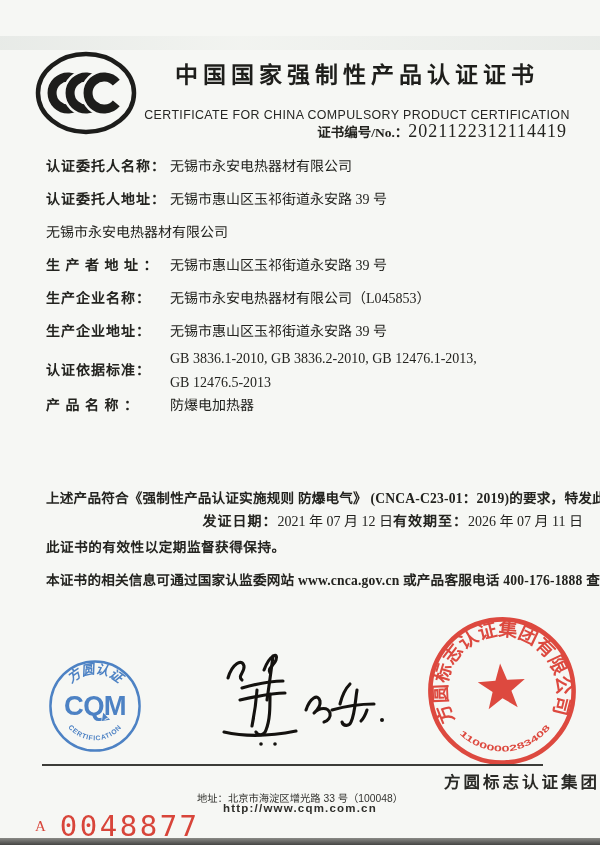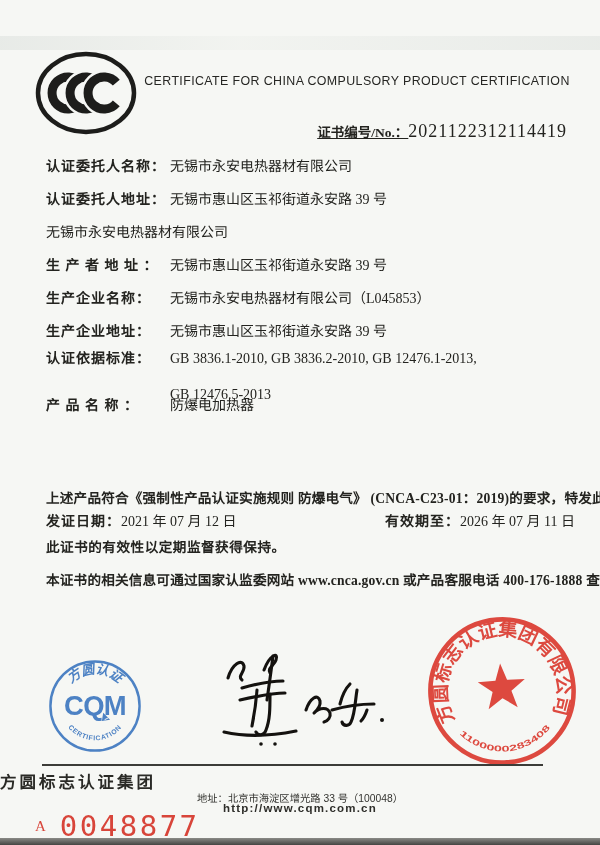--- a/index.html
+++ b/index.html
@@ -13,43 +13,43 @@
     background:linear-gradient(90deg,rgba(180,190,185,.22),rgba(205,212,205,.10) 40%,rgba(180,190,185,.20));}
   .bottom-strip{position:absolute;left:0;bottom:0;width:600px;height:7px;
     background:linear-gradient(#8a8a86,#454543);}
   
   .ccc-logo{position:absolute;left:34px;top:50px;width:104px;height:86px;}
   .title-wrap{position:absolute;left:128px;right:14px;top:56px;text-align:center;}
   .cn-title{font-size:23px;font-weight:bold;letter-spacing:5px;color:#1e1e1b;white-space:nowrap;}
   .en-title{margin-top:18px;font-family:"Liberation Sans","DejaVu Sans",sans-serif;
     font-size:12.4px;letter-spacing:.4px;color:#26262ится3;color:#262623;white-space:nowrap;}
   .cert-no{position:absolute;right:33px;top:121px;font-size:13.5px;white-space:nowrap;}
-  .cert-no .lblp{font-weight:bold;text-decoration:underline;}
+  .cert-no .lblp{font-weight:bold;}
   .cert-no .num{font-size:18px;letter-spacing:1px;}
   
-  .row{position:absolute;left:46px;right:18px;display:flex;align-items:flex-start;
+  .row{position:absolute;left:46px;right:18px;display:flex;align-items:center;
     font-size:14px;line-height:20px;white-space:nowrap;}
   .lbl{flex:0 0 124px;font-weight:bold;letter-spacing:1px;}
   .val{font-weight:normal;}
   .multiline{white-space:normal;}
   .series .lbl{flex-basis:172px;}
-  .std-l2{margin-top:16px;}
+  .std-l2{margin-top:4px;}
   .ser-line{line-height:26px;}
   .ser-l3{margin-left:28px;}
   .statement{position:absolute;left:46px;top:487px;font-size:13.6px;font-weight:bold;white-space:nowrap;letter-spacing:.2px;}
-  .dates{position:absolute;left:46px;right:25px;top:510px;font-size:14px;display:flex;justify-content:space-between;white-space:nowrap;}
+  .dates{position:absolute;left:46px;right:17px;top:510px;font-size:14px;display:flex;justify-content:flex-end;white-space:nowrap;}
   .dates .dlbl{font-weight:bold;letter-spacing:1px;}
   .note1{position:absolute;left:46px;top:536px;font-size:13.6px;font-weight:bold;letter-spacing:.5px;}
   .note2{position:absolute;left:46px;top:569px;font-size:13.6px;font-weight:bold;letter-spacing:.2px;white-space:nowrap;}
   
   .cqm-logo{position:absolute;left:47px;top:658px;width:96px;height:96px;}
   .signature{position:absolute;left:220px;top:646px;width:170px;height:104px;}
   .stamp{position:absolute;left:424px;top:613px;width:156px;height:156px;opacity:.88;mix-blend-mode:multiply;}
   .hr-line{position:absolute;left:42px;top:764px;width:501px;height:2px;background:#3c3c38;}
-  .footer-org{position:absolute;left:0;width:600px;top:769px;text-align:left;
+  .footer-org{position:absolute;left:0;width:600px;top:769px;text-align:right;
     font-size:16.5px;font-weight:bold;letter-spacing:3px;color:#2a2a26;}
   .footer-addr{position:absolute;left:0;width:600px;top:790px;text-align:center;
     font-family:"Liberation Sans","DejaVu Sans",sans-serif;font-size:10.3px;color:#33332f;}
   .footer-url{position:absolute;left:0;width:600px;top:802px;text-align:center;
     font-family:"Liberation Sans","DejaVu Sans",sans-serif;font-weight:bold;
     font-size:11.5px;letter-spacing:1.2px;color:#2e2e2a;}
   .serial{position:absolute;left:35px;top:809px;display:flex;align-items:center;color:#d8453a;}
   .serial .pre{font-size:15px;font-family:"Liberation Serif",serif;margin-right:14px;}
   .serial .digits{font-family:"DejaVu Sans Mono","Liberation Mono",monospace;
     font-size:29px;letter-spacing:2.5px;font-weight:500;}
@@ -66,20 +66,21 @@
       <path d="M 46.3 32.7 A 16 16 0 1 0 46.3 53.3" stroke="#f6f7f4" stroke-width="14"></path>
       <path d="M 46.3 32.7 A 16 16 0 1 0 46.3 53.3" stroke="#1d1d1b" stroke-width="9"></path>
       <path d="M 64.3 32.7 A 16 16 0 1 0 64.3 53.3" stroke="#f6f7f4" stroke-width="14"></path>
       <path d="M 64.3 32.7 A 16 16 0 1 0 64.3 53.3" stroke="#1d1d1b" stroke-width="9"></path>
       <path d="M 82.3 32.7 A 16 16 0 1 0 82.3 53.3" stroke="#f6f7f4" stroke-width="14"></path>
       <path d="M 82.3 32.7 A 16 16 0 1 0 82.3 53.3" stroke="#1d1d1b" stroke-width="9"></path>
     </g>
   </svg>
 
   <div class="title-wrap">
+    <div class="cn-title">中国国家强制性产品认证证书</div>
     <div class="en-title">CERTIFICATE FOR CHINA COMPULSORY PRODUCT CERTIFICATION</div>
   </div>
   <div class="cert-no">
     <span class="lblp">证书编号/No.：</span><span class="num">2021122312114419</span>
   </div>
 
   <div class="row" style="top:157px">
     <span class="lbl">认证委托人名称：</span>
     <span class="val">无锡市永安电热器材有限公司</span>
   </div>

